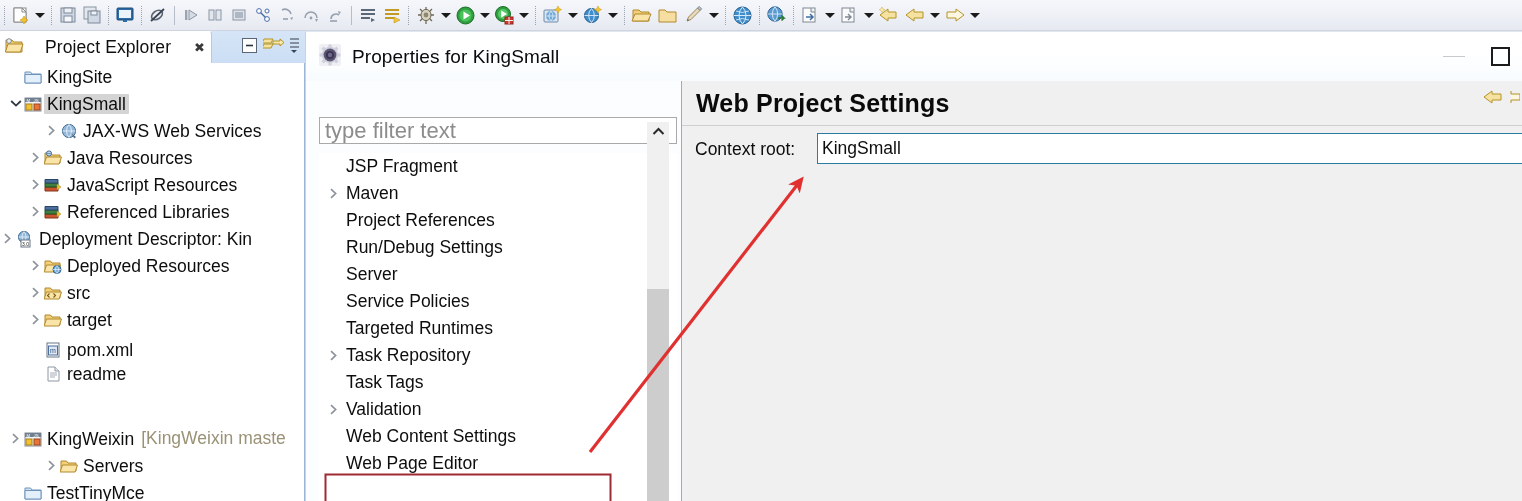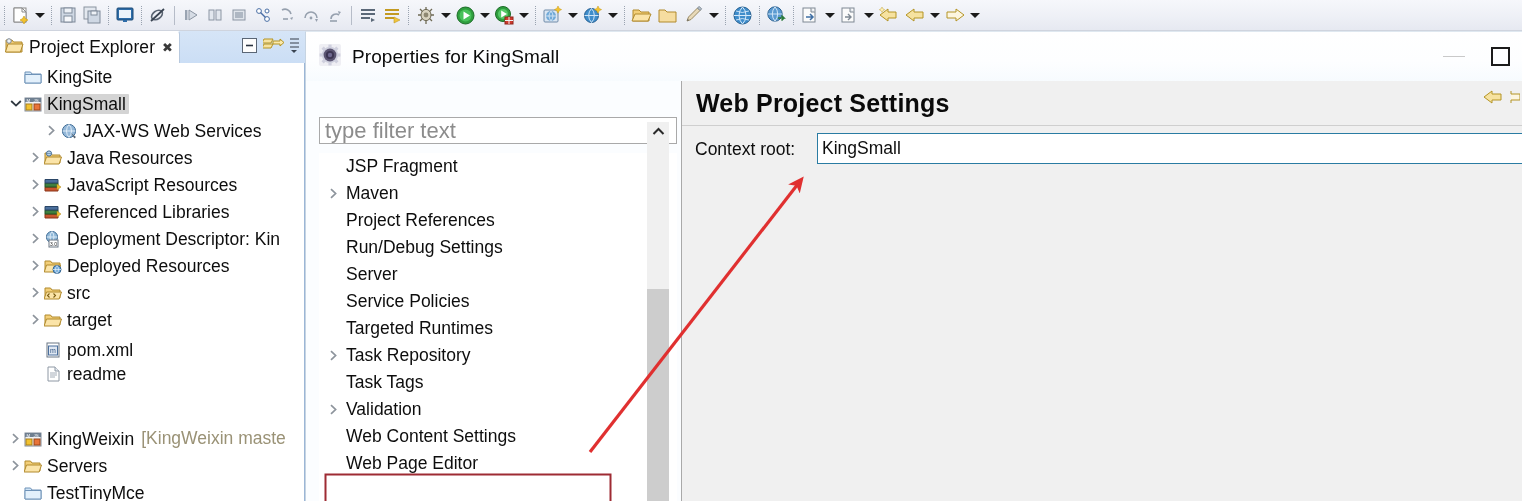--- a/index.html
+++ b/index.html
@@ -46,20 +46,21 @@
     background: linear-gradient(180deg,#d6e5f7 0%, #cbdef5 100%);
   }
   .pe-tab {
     position: absolute; left: 0; top: 0; height: 32px;
     background: #ffffff;
     border-top: 1px solid #ffffff;
     border-right: 1px solid #b8c9de;
     display: flex; align-items: center;
     padding: 0 6px 0 5px;
     border-top-right-radius: 3px;
+    gap: 16px;
   }
   .pe-tab-title {
     font-size: 17.5px; color: #0f0f0f; margin-left: 4px;
     letter-spacing: .1px; white-space: nowrap;
   }
   .pe-tab-close {
     margin-left: 7px; font-size: 13px; color: #3a3a3a;
     font-family: "Liberation Sans", sans-serif;
   }
   .pe-tools {
@@ -589,21 +590,21 @@
         <span class="tree-ico">
           <svg width="18" height="18" viewBox="0 0 18 18">
             <path d="M1 11 h13 v4 h-13z" fill="#c8552f" stroke="#8a3518"></path>
             <path d="M1 7 h13 v4 h-13z" fill="#3f7f3f" stroke="#235523"></path>
             <path d="M1 3.5 h13 v3.5 h-13z" fill="#4a6f9c" stroke="#2a4667"></path>
             <path d="M13 8 l4 3 -4 3z" fill="#f2c230" stroke="#a8801a" stroke-width=".5"></path>
           </svg>
         </span>
         <span class="tree-label">Referenced Libraries</span>
       </div>
-      <div class="tree-row" style="padding-left: 28px;">
+      <div class="tree-row" style="">
         <span class="tw">
           <svg width="11" height="11" viewBox="0 0 11 11">
             <path d="M3 1.2 L7.6 5.5 L3 9.8" fill="none" stroke="#8d949c" stroke-width="1.7"></path>
           </svg>
         </span>
         <span class="tree-ico">
           <svg width="18" height="18" viewBox="0 0 18 18">
             <circle cx="8" cy="7" r="5.6" fill="#8fb8d8" stroke="#3f6c96"></circle>
             <path d="M2.4 7 h11.2 M8 1.4 a9 9 0 0 1 0 11.2 a9 9 0 0 1 0 -11.2" fill="none" stroke="#eaf3fb" stroke-width=".8"></path>
             <rect x="5" y="10" width="9" height="7" fill="#ffffff" stroke="#6a7684"></rect>
@@ -691,21 +692,21 @@
             <rect x="1" y="3" width="16" height="4" fill="#6f7f90"></rect>
             <text x="2.4" y="6.6" font-size="4.4" fill="#ffffff" font-family="sans-serif">M</text>
             <text x="9.5" y="6.6" font-size="4.4" fill="#ffffff" font-family="sans-serif">JS</text>
             <rect x="2" y="9" width="6" height="6" fill="#f2c230" stroke="#a8801a"></rect>
             <rect x="10" y="9" width="6" height="6" fill="#e8743a" stroke="#9c4618"></rect>
           </svg>
         </span>
         <span class="tree-label">KingWeixin</span>
         <span class="tree-suffix">[KingWeixin maste</span>
       </div>
-      <div class="tree-row" style="padding-left: 8px;">
+      <div class="tree-row" style=" margin-left: 44px;">
         <span class="tw">
           <svg width="11" height="11" viewBox="0 0 11 11">
             <path d="M3 1.2 L7.6 5.5 L3 9.8" fill="none" stroke="#8d949c" stroke-width="1.7"></path>
           </svg>
         </span>
         <span class="tree-ico">
           <svg width="18" height="18" viewBox="0 0 18 18">
             <path d="M1 4 h5.5 l1.5 2 h8 v8 h-15z" fill="#f3cf79" stroke="#b18a2c"></path>
             <path d="M2.5 8 h15 l-2.4 7 h-15z" fill="#fbe4a8" stroke="#b18a2c"></path>
           </svg>

